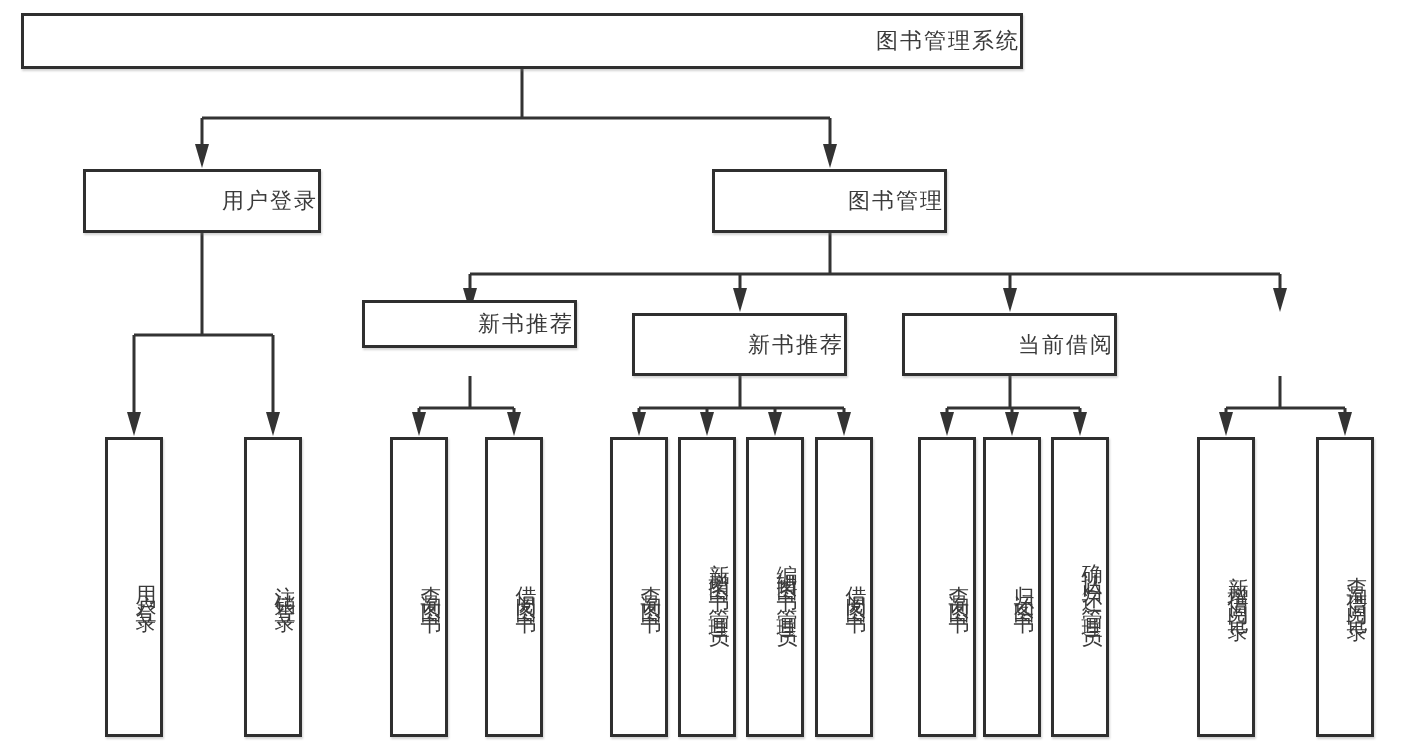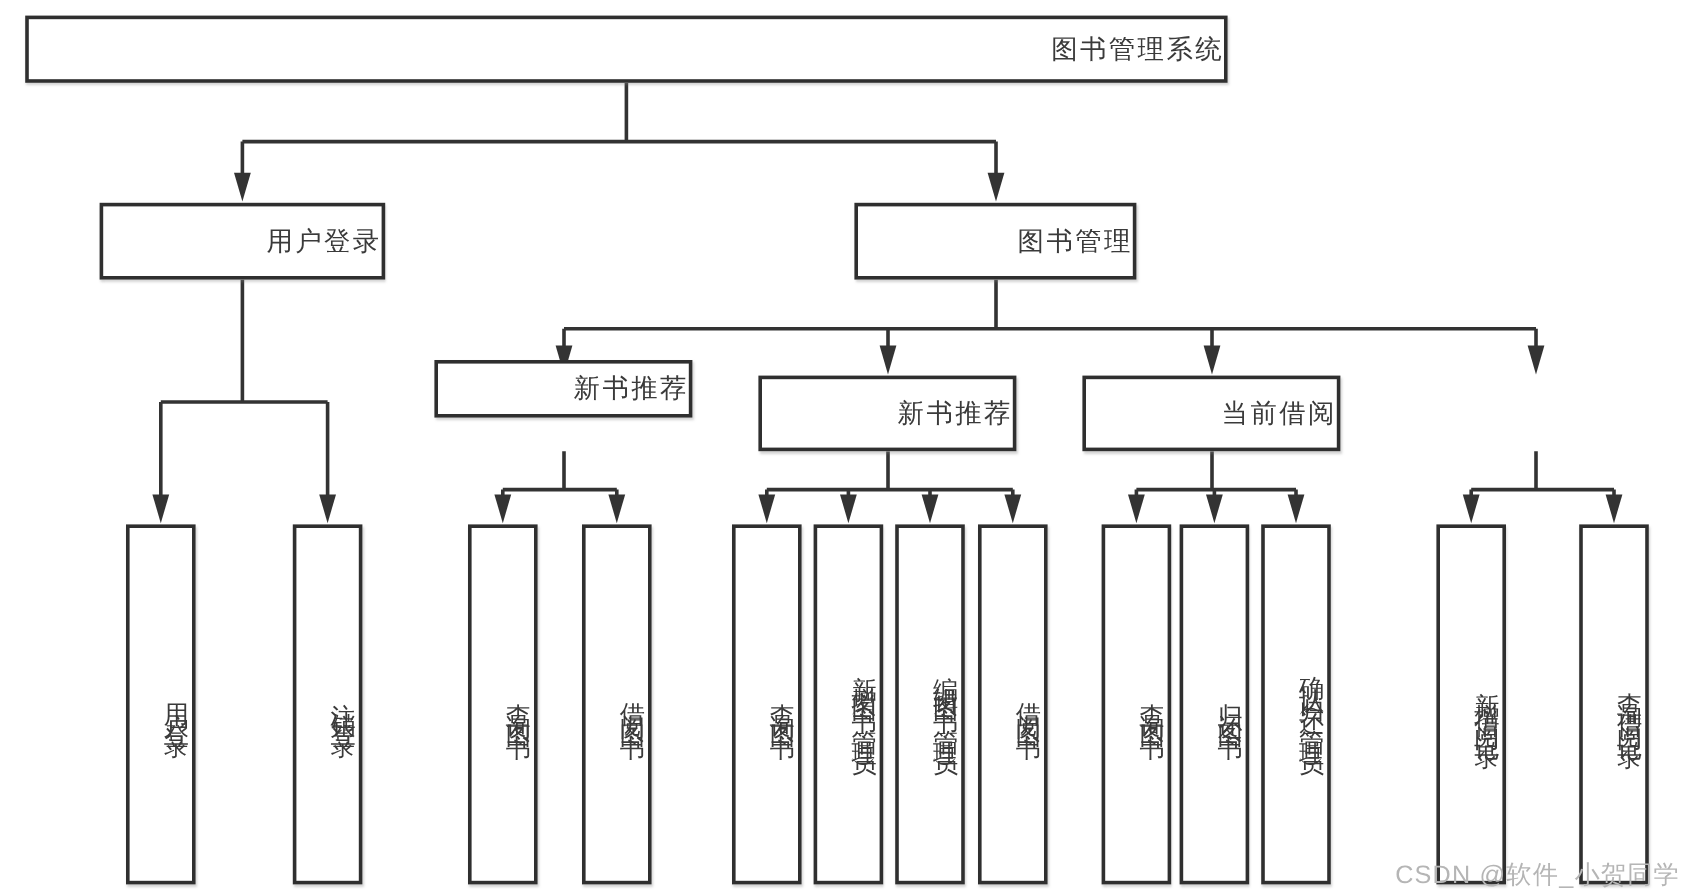--- a/index.html
+++ b/index.html
@@ -139,15 +139,14 @@
     <span class="vtext">确认归还（管理员）</span>
   </div>
 
   <div class="node leaf" style="left:1197px;">
     <span class="vtext">新增借阅记录</span>
   </div>
   <div class="node leaf" style="left:1316px;">
     <span class="vtext">查询借阅记录</span>
   </div>
 
-  <div class="watermark">CSDN @软件_小贺同学</div>
 
 </div>
 
 </body></html>

